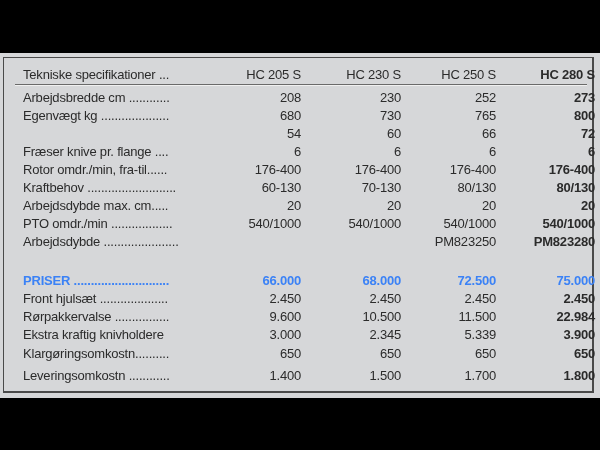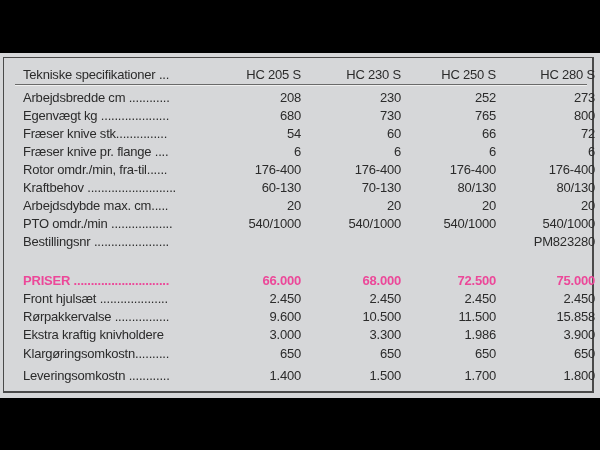--- a/index.html
+++ b/index.html
@@ -7,22 +7,22 @@
          font-family:"Liberation Sans", sans-serif; color:#2b2b2b; }
   .panel { position:absolute; left:0; top:53px; width:600px; height:345px; background:#d6d7d9; }
   .frame { position:absolute; left:3px; top:57px; width:591px; height:336px;
            border:1px solid #4a4a4a; border-right:2px solid #4a4a4a; border-bottom:2px solid #4a4a4a; box-sizing:border-box; }
   .row { position:absolute; left:23px; width:572px; height:18px; font-size:13px; line-height:18px; letter-spacing:-0.2px; }
   .cell { position:absolute; top:0; white-space:nowrap; }
   .lbl { left:0; width:195px; overflow:hidden; }
   .c1 { right:294px; text-align:right; }
   .c2 { right:194px; text-align:right; }
   .c3 { right:99px; text-align:left; }
-  .c4 { right:0; text-align:center; }
-  .bold { font-weight:bold; color:#ec4899; }
+  .c4 { right:0; text-align:center;font-weight:bold; }
+  .bold { font-weight:bold; color:#3b82f6; }
   .hdr-line { position:absolute; left:15px; top:84px; width:572px; height:1px; background:#6a6a6a;
               box-shadow:0 1px 0 #f0f0f0; }
 </style>
 </head>
 <body>
 
 <div class="panel"></div>
 <div class="frame"></div>
 
 <div class="row" style="top:66px">
@@ -42,21 +42,20 @@
   <span class="cell c4">273</span>
 </div>
 <div class="row" style="top:107px">
   <span class="cell lbl">Egenvægt kg ....................</span>
   <span class="cell c1">680</span>
   <span class="cell c2">730</span>
   <span class="cell c3">765</span>
   <span class="cell c4">800</span>
 </div>
 <div class="row" style="top:125px">
-  <span class="cell lbl">Fræser knive stk...............</span>
   <span class="cell c1">54</span>
   <span class="cell c2">60</span>
   <span class="cell c3">66</span>
   <span class="cell c4">72</span>
 </div>
 <div class="row" style="top:143px">
   <span class="cell lbl">Fræser knive pr. flange ....</span>
   <span class="cell c1">6</span>
   <span class="cell c2">6</span>
   <span class="cell c3">6</span>
@@ -84,21 +83,22 @@
   <span class="cell c4">20</span>
 </div>
 <div class="row" style="top:215px">
   <span class="cell lbl">PTO omdr./min ..................</span>
   <span class="cell c1">540/1000</span>
   <span class="cell c2">540/1000</span>
   <span class="cell c3">540/1000</span>
   <span class="cell c4">540/1000</span>
 </div>
 <div class="row" style="top:233px">
-  <span class="cell lbl">Bestillingsnr ......................</span>
+  <span class="cell lbl">Arbejdsdybde ......................</span>
+  <span class="cell c3">PM823250</span>
   <span class="cell c4">PM823280</span>
 </div>
 
 <div class="row bold" style="top:272px">
   <span class="cell lbl">PRISER ............................</span>
   <span class="cell c1">66.000</span>
   <span class="cell c2">68.000</span>
   <span class="cell c3">72.500</span>
   <span class="cell c4">75.000</span>
 </div>
@@ -107,27 +107,27 @@
   <span class="cell c1">2.450</span>
   <span class="cell c2">2.450</span>
   <span class="cell c3">2.450</span>
   <span class="cell c4">2.450</span>
 </div>
 <div class="row" style="top:308px">
   <span class="cell lbl">Rørpakkervalse ................</span>
   <span class="cell c1">9.600</span>
   <span class="cell c2">10.500</span>
   <span class="cell c3">11.500</span>
-  <span class="cell c4">15.858</span>
+  <span class="cell c4">22.984</span>
 </div>
 <div class="row" style="top:326px">
   <span class="cell lbl" style="width:210px">Ekstra kraftig knivholdere</span>
   <span class="cell c1">3.000</span>
-  <span class="cell c2">3.300</span>
-  <span class="cell c3">1.986</span>
+  <span class="cell c2">2.345</span>
+  <span class="cell c3">5.339</span>
   <span class="cell c4">3.900</span>
 </div>
 <div class="row" style="top:345px">
   <span class="cell lbl">Klargøringsomkostn..........</span>
   <span class="cell c1">650</span>
   <span class="cell c2">650</span>
   <span class="cell c3">650</span>
   <span class="cell c4">650</span>
 </div>
 <div class="row" style="top:367px">

